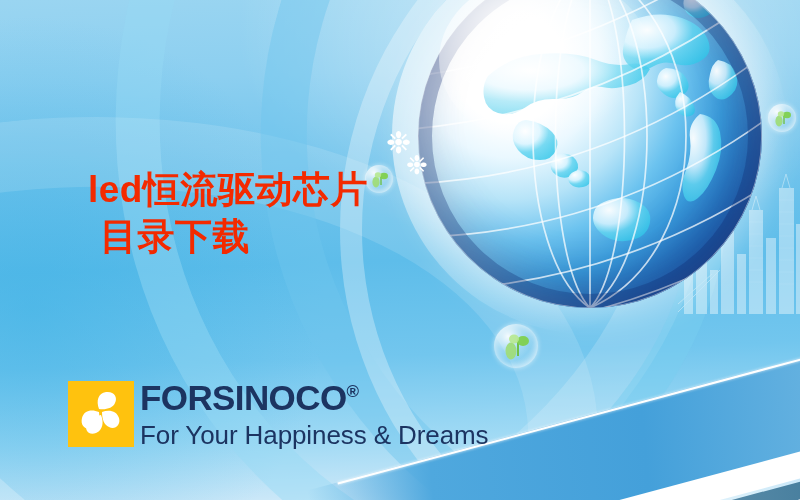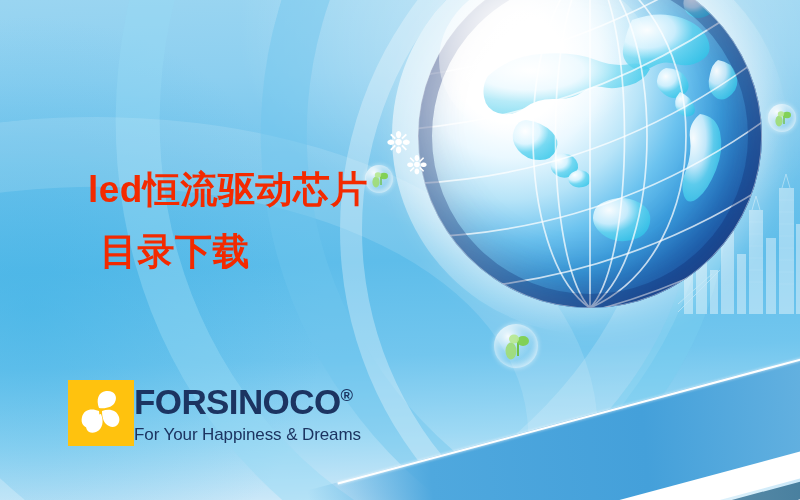--- a/index.html
+++ b/index.html
@@ -176,51 +176,51 @@
     color:#f32a00;
     font-size:37px;
     line-height:1.18;
     font-weight:700;
     letter-spacing:.5px;
     white-space:nowrap;
   }
   #headline-l2 {
     display:block;
     padding-left:12px;
-    margin-top:18px;
+    margin-top:3px;
   }
 
   
   #logo {
     position:absolute;
     left:68px; top:380px;
     display:flex;
     align-items:center;
   }
   #logo-mark {
     width:66px; height:66px;
     background:#ffc20e;
     flex:0 0 auto;
     position:relative;
   }
   #logo-mark svg { position:absolute; inset:0; width:100%; height:100%; }
-  #logo-text { margin-left:0; }
+  #logo-text { margin-left:6px; }
   #logo-wordmark {
     color:#1c3461;
     font-size:35px;
     font-weight:bold;
     letter-spacing:-.6px;
     line-height:1;
     white-space:nowrap;
     font-family:"Liberation Sans", sans-serif;
   }
   #logo-reg { font-size:17px; vertical-align:super; letter-spacing:0; }
   #logo-tagline {
     color:#1c3461;
-    font-size:17px;
+    font-size:26px;
     line-height:1;
     margin-top:7px;
     letter-spacing:-.1px;
     white-space:nowrap;
   }
 </style>
 </head>
 <body>
 
 <div id="banner">

